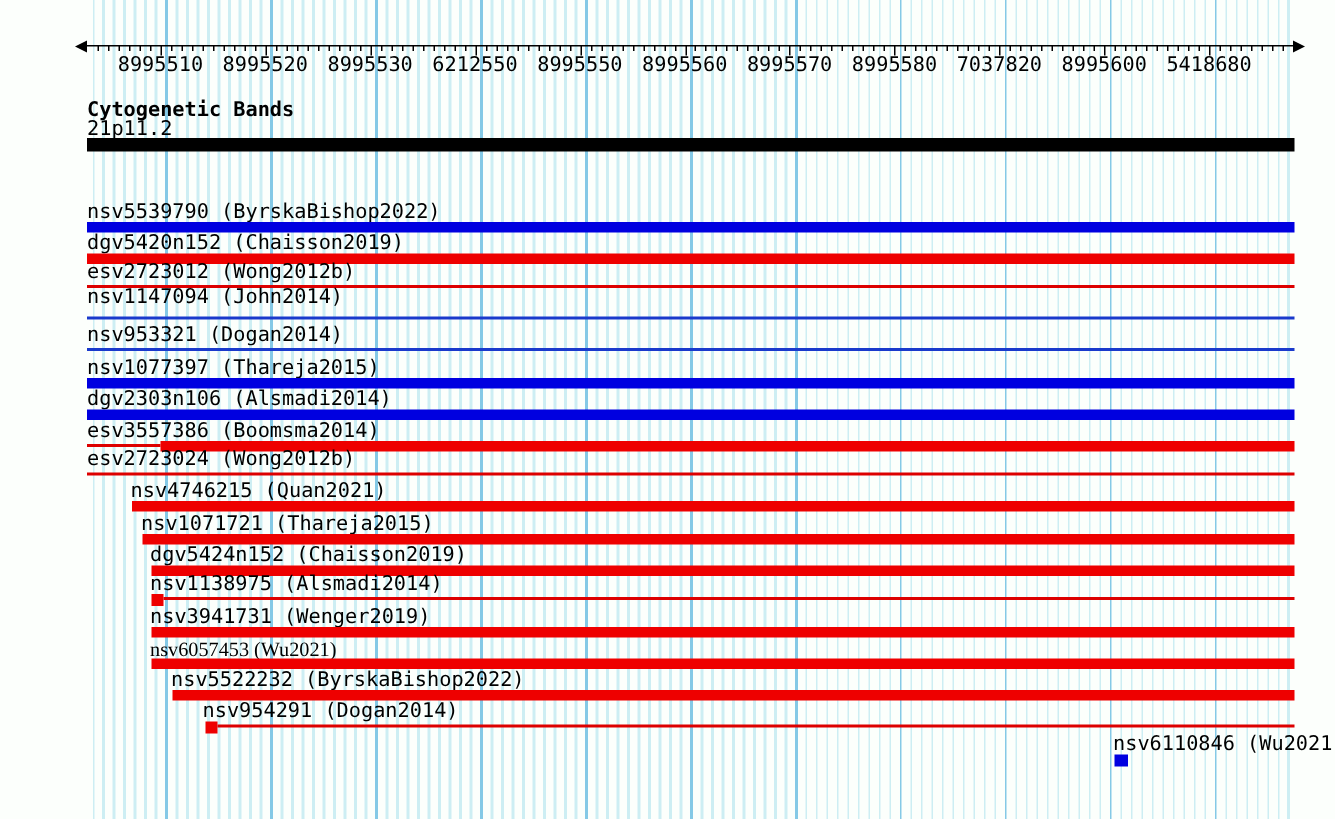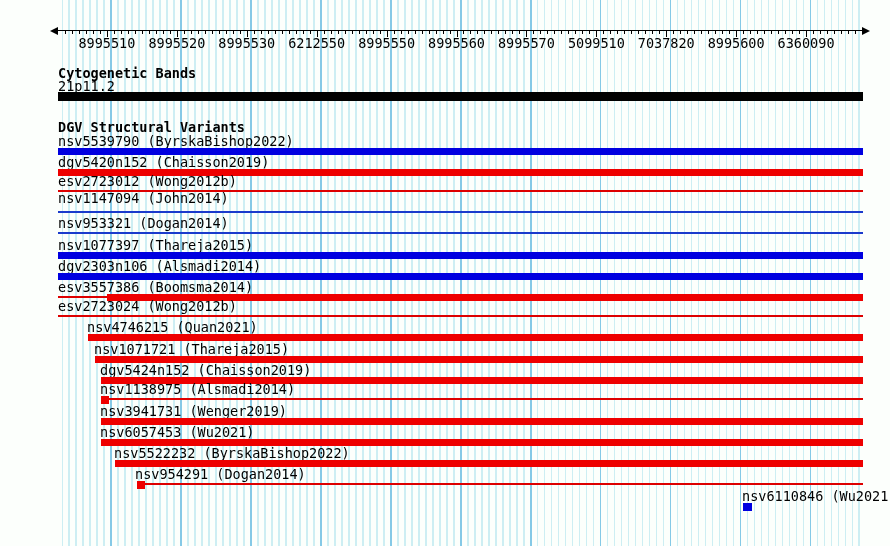--- a/index.html
+++ b/index.html
@@ -261,31 +261,30 @@
       <div class="tick" style="left: 848.014px; top: 30px; height: 4px;"></div>
       <div class="tick" style="left: 855.006px; top: 30px; height: 4px;"></div>
       <div class="tick" style="left: 861.997px; top: 30px; height: 4px;"></div>
       <div class="tick-label" style="left: 106.947px; top: 38px;">8995510</div>
       <div class="tick-label" style="left: 176.859px; top: 38px;">8995520</div>
       <div class="tick-label" style="left: 246.771px; top: 38px;">8995530</div>
       <div class="tick-label" style="left: 316.683px; top: 38px;">6212550</div>
       <div class="tick-label" style="left: 386.595px; top: 38px;">8995550</div>
       <div class="tick-label" style="left: 456.507px; top: 38px;">8995560</div>
       <div class="tick-label" style="left: 526.419px; top: 38px;">8995570</div>
-      <div class="tick-label" style="left: 596.331px; top: 38px;">5099510</div>
+      <div class="tick-label" style="left: 596.331px; top: 38px;">8995580</div>
       <div class="tick-label" style="left: 666.243px; top: 38px;">7037820</div>
       <div class="tick-label" style="left: 736.155px; top: 38px;">8995600</div>
-      <div class="tick-label" style="left: 806.067px; top: 38px;">6360090</div>
+      <div class="tick-label" style="left: 806.067px; top: 38px;">5418680</div>
     </div>
 
   <div class="txt bold" style="left:58px;top:67px;">Cytogenetic Bands</div>
   <div class="txt" style="left:58px;top:80px;">21p11.2</div>
   <div class="band-bar" id="cytoband" style="left: 58px; top: 92px; width: 805px; background: rgb(0, 0, 0);"></div>
 
-  <div class="txt bold" style="left:58px;top:121px;">DGV Structural Variants</div>
   <div id="variants">
       <div>
         <div class="variant-label" style="left: 58px; top: 136px;">nsv5539790 (ByrskaBishop2022)</div>
         <div class="seg" style="left: 58px; width: 805px; top: 148px; height: 7px; background: rgb(0, 0, 224);"></div>
       </div>
       <div>
         <div class="variant-label" style="left: 58px; top: 157px;">dgv5420n152 (Chaisson2019)</div>
         <div class="seg" style="left: 58px; width: 805px; top: 169px; height: 7px; background: rgb(238, 0, 0);"></div>
       </div>
       <div>
@@ -332,21 +331,21 @@
       <div>
         <div class="variant-label" style="left: 100px; top: 384px;">nsv1138975 (Alsmadi2014)</div>
         <div class="seg" style="left: 101px; width: 8px; top: 396px; height: 8px; background: rgb(238, 0, 0);"></div>
         <div class="seg" style="left: 109px; width: 754px; top: 398px; height: 2px; background: rgb(221, 0, 0);"></div>
       </div>
       <div>
         <div class="variant-label" style="left: 100px; top: 406px;">nsv3941731 (Wenger2019)</div>
         <div class="seg" style="left: 101px; width: 762px; top: 418px; height: 7px; background: rgb(238, 0, 0);"></div>
       </div>
       <div>
-        <div class="variant-label" style="left: 100px; top: 427px;">nsv6057453 (Wu2021)</div>
+        <div class="variant-label" style="left: 100px; top: 427px; font-family: Liberation Serif, serif;">nsv6057453 (Wu2021)</div>
         <div class="seg" style="left: 101px; width: 762px; top: 439px; height: 7px; background: rgb(238, 0, 0);"></div>
       </div>
       <div>
         <div class="variant-label" style="left: 114px; top: 448px;">nsv5522232 (ByrskaBishop2022)</div>
         <div class="seg" style="left: 115px; width: 748px; top: 460px; height: 7px; background: rgb(238, 0, 0);"></div>
       </div>
       <div>
         <div class="variant-label" style="left: 135px; top: 469px;">nsv954291 (Dogan2014)</div>
         <div class="seg" style="left: 137px; width: 8px; top: 481px; height: 8px; background: rgb(238, 0, 0);"></div>
         <div class="seg" style="left: 145px; width: 718px; top: 483px; height: 2px; background: rgb(221, 0, 0);"></div>

